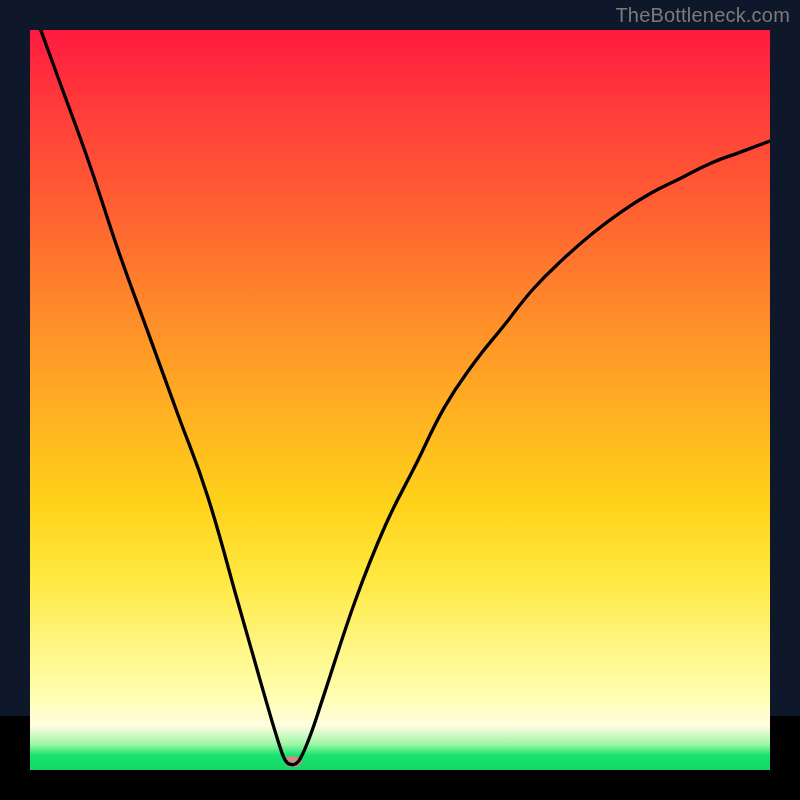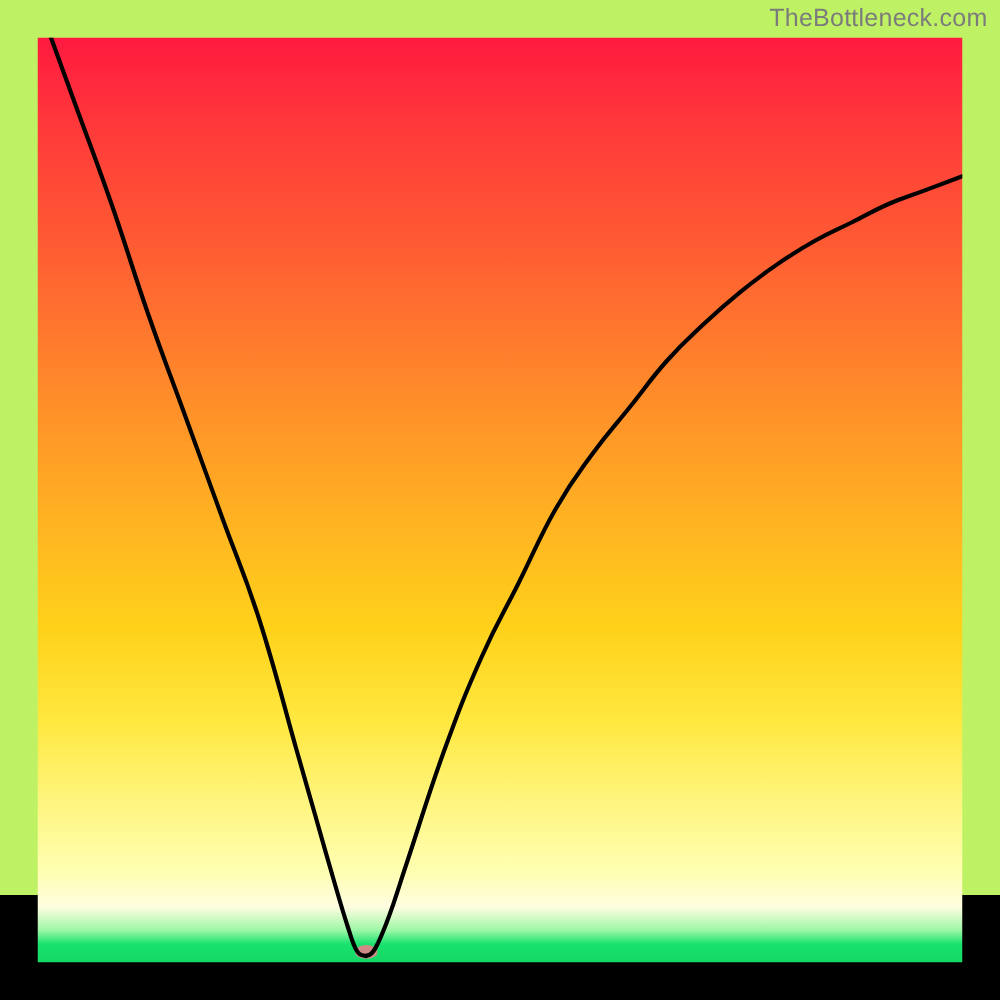--- a/index.html
+++ b/index.html
@@ -1,21 +1,21 @@
 <!DOCTYPE html>
 <html><head>
 <meta charset="utf-8">
 <style>
   * { margin: 0; padding: 0; box-sizing: border-box; }
   html, body { width: 800px; height: 800px; overflow: hidden; background: #000; }
   .stage {
     position: relative;
     width: 800px;
     height: 716px;
-    background: #bef264;
+    background: #0f172a;
   }
   .watermark {
     position: absolute;
     top: 4px;
     right: 10px;
     color: #7b7b7b;
     font-family: Arial, Helvetica, sans-serif;
     font-size: 20px;
     font-weight: 500;
     letter-spacing: 0.2px;

